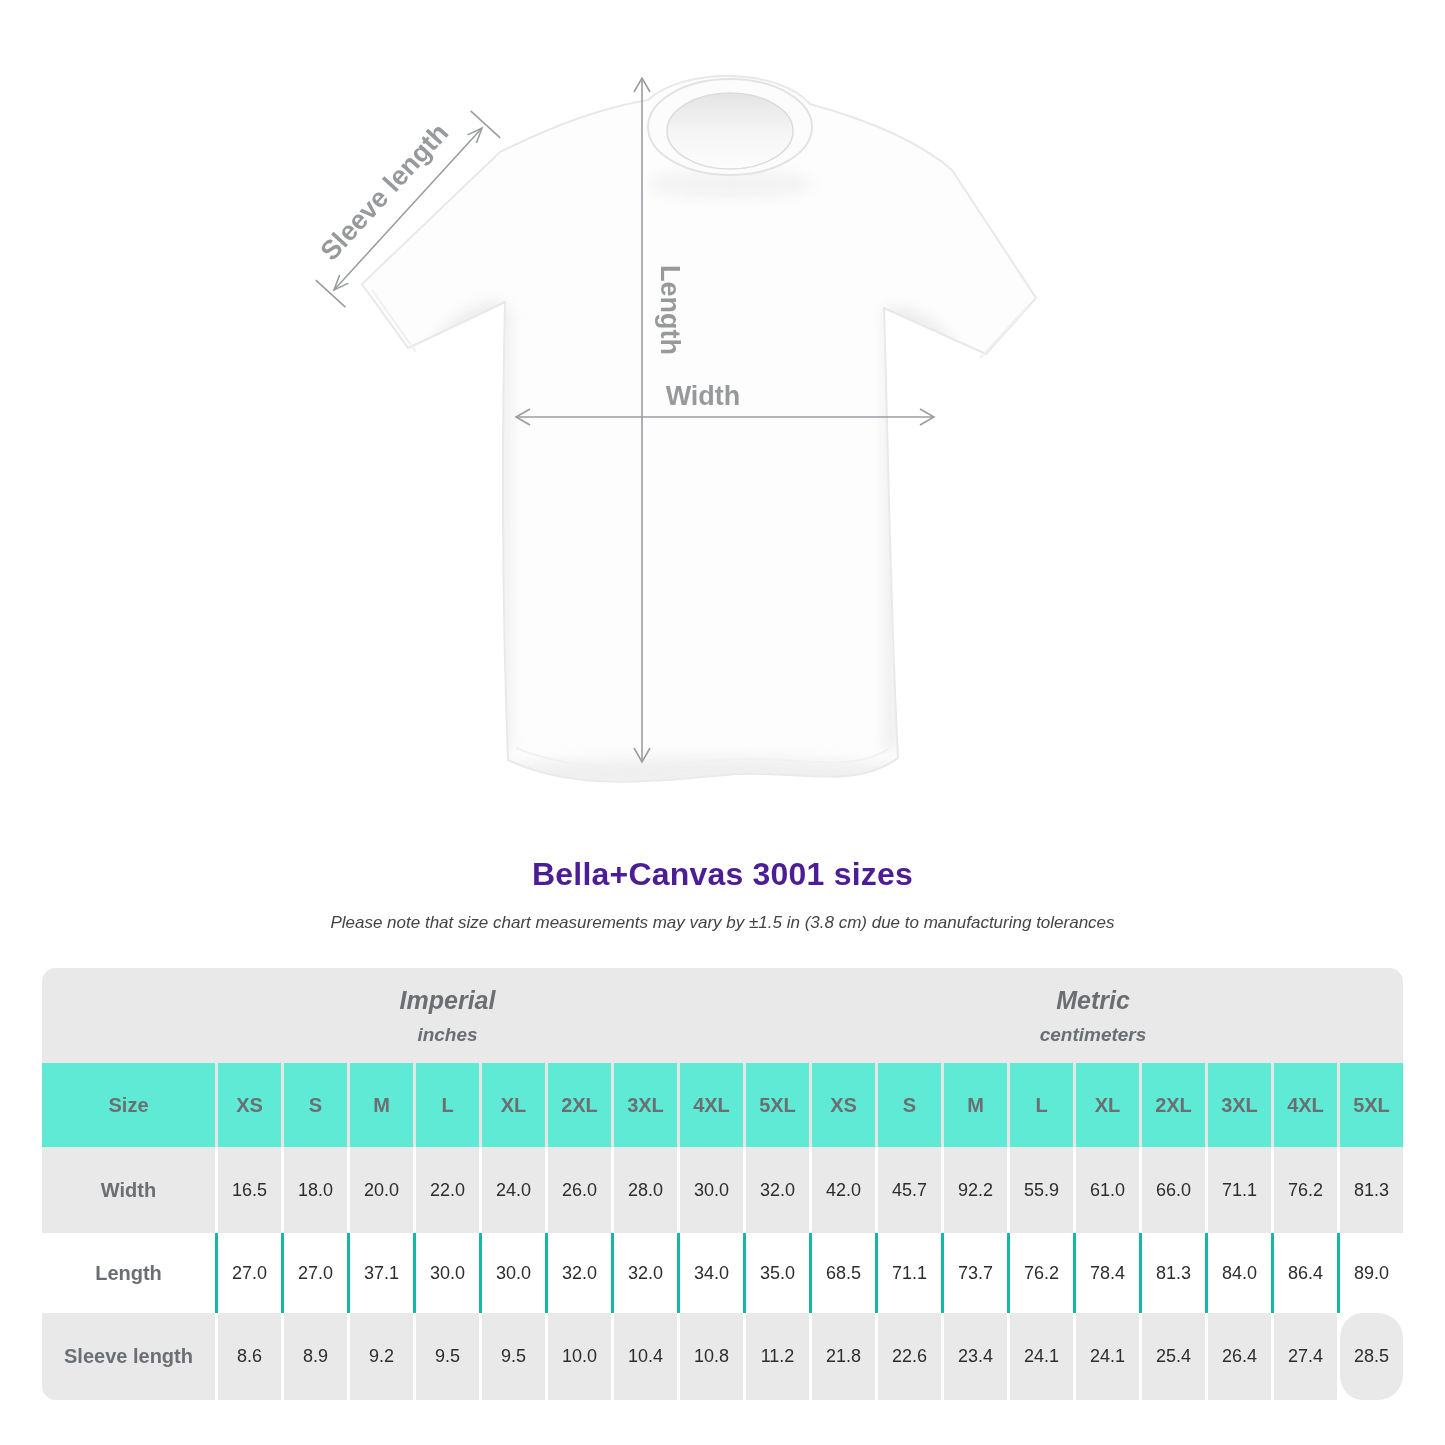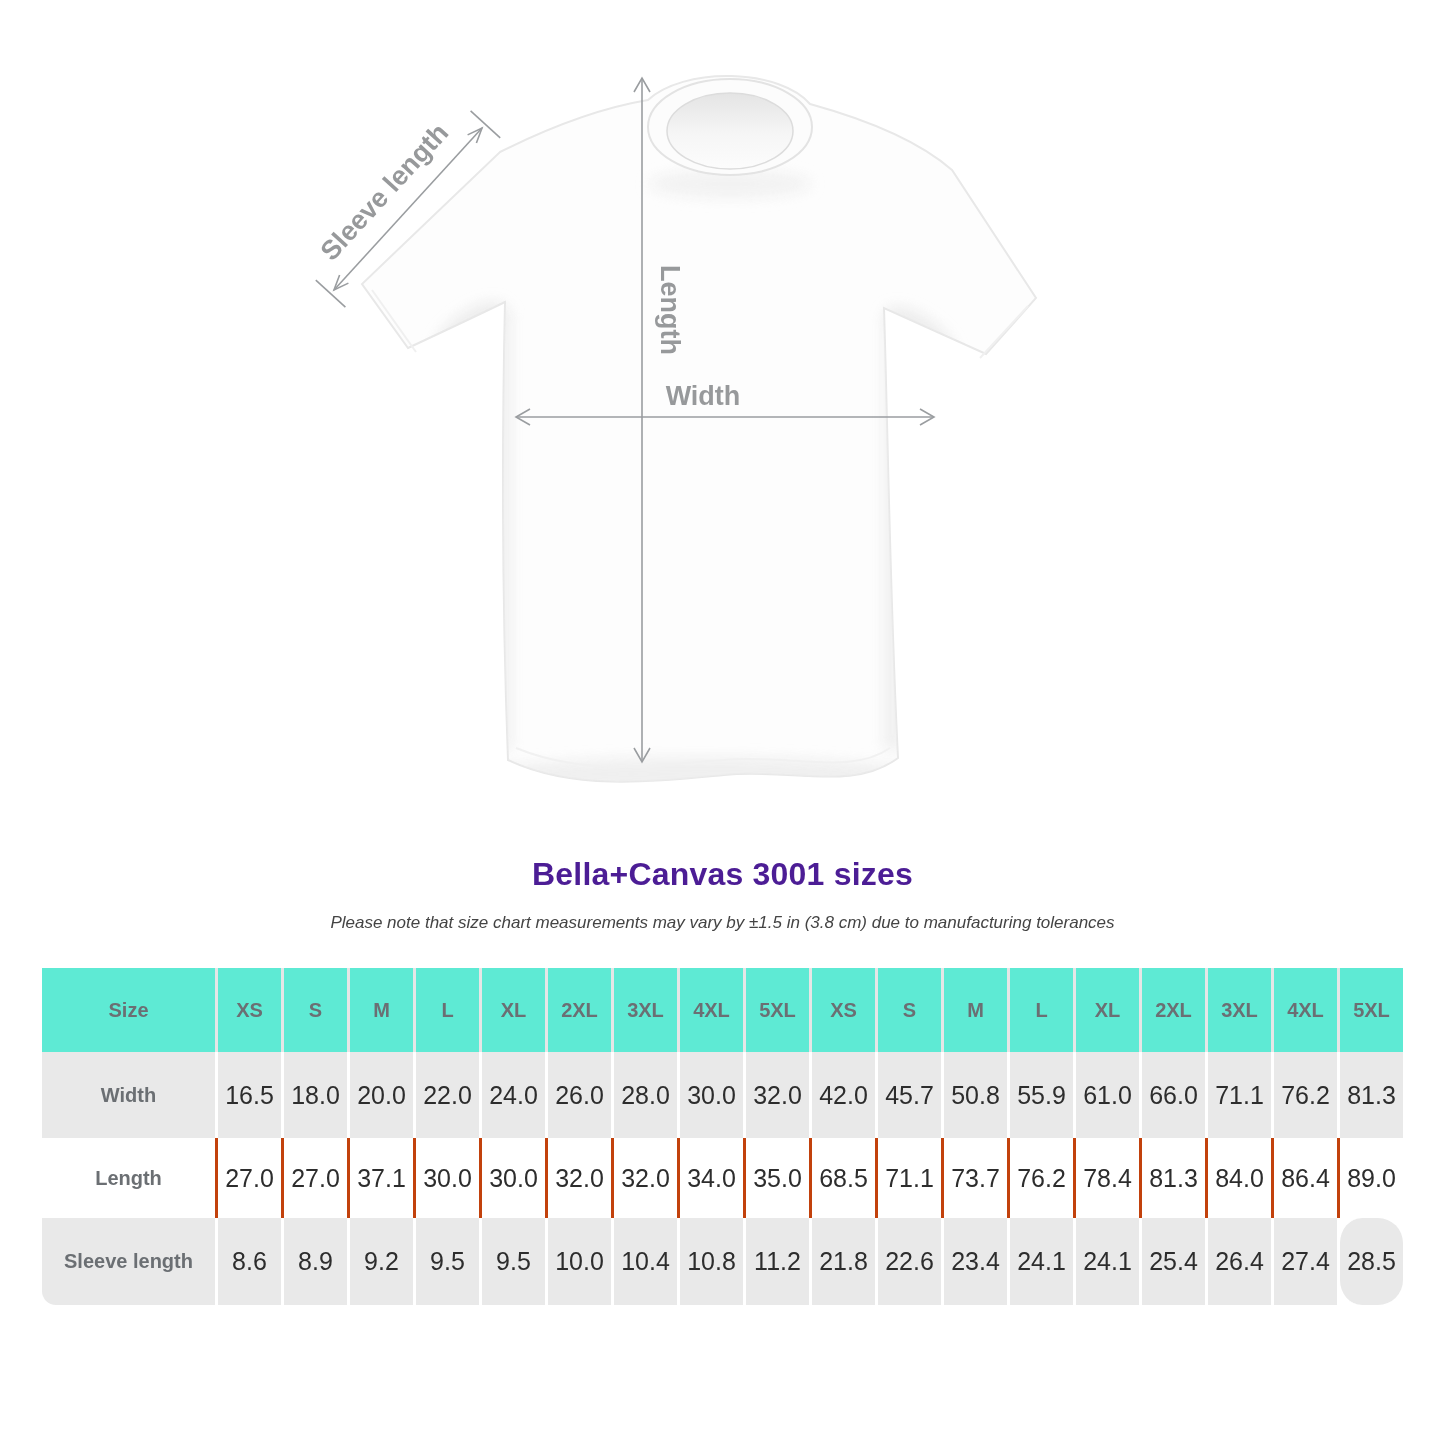--- a/index.html
+++ b/index.html
@@ -23,30 +23,30 @@
   tr.band th{background:#e9e9e9;height:95px;vertical-align:middle;}
   tr.band th.band-imp{border-top-left-radius:14px;}
   tr.band th.band-met{border-top-right-radius:14px;}
   .band-imp > div{transform:translateX(22px);}
   .band-met > div{transform:translateX(-13px);}
   .unit-name{font-size:25px;font-weight:bold;font-style:italic;color:#6b6f73;}
   .unit-sub{font-size:19px;font-style:italic;color:#6b6f73;margin-top:9px;}
 
   .rowlabel{font-size:20px;font-weight:bold;color:#6b6f73;}
   .sizehead{font-size:20px;font-weight:bold;color:#6b6f73;}
-  .size-table td{font-size:25px;color:#2d2d2d;}
+  .size-table td{font-size:18px;color:#2d2d2d;}
 
   tr.r-size  th{background:#5eead4;height:84px;}
   tr.r-width  th,tr.r-width  td{background:#e9e9e9;height:86px;}
   tr.r-length th,tr.r-length td{background:#ffffff;height:80px;}
   tr.r-sleeve th,tr.r-sleeve td{background:#e9e9e9;height:87px;}
 
   
   tr.r-size  th + th{border-left:3px solid #e6e6e6;}
-  tr.r-length th + td,tr.r-length td + td{border-left:3px solid #c2410c;}
+  tr.r-length th + td,tr.r-length td + td{border-left:3px solid #14b8a6;}
   tr.r-width th + td,tr.r-width td + td{border-left:3px solid #ffffff;}
   tr.r-sleeve th + td,tr.r-sleeve td + td{border-left:3px solid #ffffff;}
 
   tr.r-sleeve th:first-child{border-bottom-left-radius:14px;}
   tr.r-sleeve td:last-child{border-bottom-right-radius:14px;border-radius:25px;}
 </style>
 </head>
 <body>
 
 <div id="page">
@@ -155,20 +155,34 @@
         <col>
         <col>
         <col>
         <col>
         <col>
         <col>
         <col>
         <col>
     </colgroup>
     <tbody>
+      <tr class="band">
+        <th class="band-imp" colspan="10">
+          <div>
+            <div class="unit-name">Imperial</div>
+            <div class="unit-sub">inches</div>
+          </div>
+        </th>
+        <th class="band-met" colspan="9">
+          <div>
+            <div class="unit-name">Metric</div>
+            <div class="unit-sub">centimeters</div>
+          </div>
+        </th>
+      </tr>
 
       <tr class="r-size">
         <th class="rowlabel">Size</th>
         <th class="sizehead">XS</th>
         <th class="sizehead">S</th>
         <th class="sizehead">M</th>
         <th class="sizehead">L</th>
         <th class="sizehead">XL</th>
         <th class="sizehead">2XL</th>
         <th class="sizehead">3XL</th>
@@ -191,21 +205,21 @@
         <td>18.0</td>
         <td>20.0</td>
         <td>22.0</td>
         <td>24.0</td>
         <td>26.0</td>
         <td>28.0</td>
         <td>30.0</td>
         <td>32.0</td>
         <td>42.0</td>
         <td>45.7</td>
-        <td>50.8</td>
+        <td>92.2</td>
         <td>55.9</td>
         <td>61.0</td>
         <td>66.0</td>
         <td>71.1</td>
         <td>76.2</td>
         <td>81.3</td>
       </tr>
 
       <tr class="r-length">
         <th class="rowlabel">Length</th>

